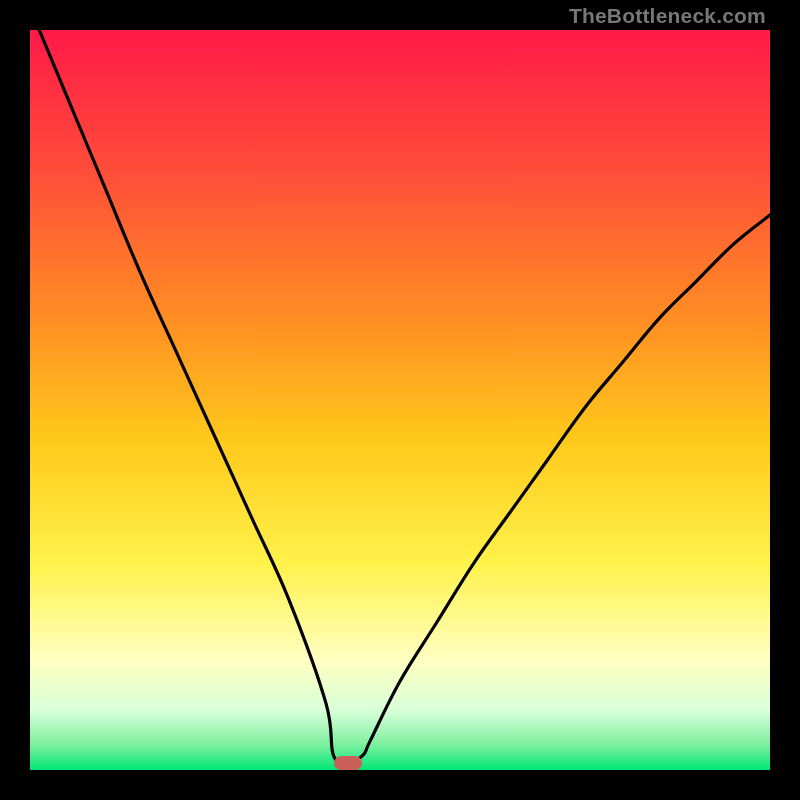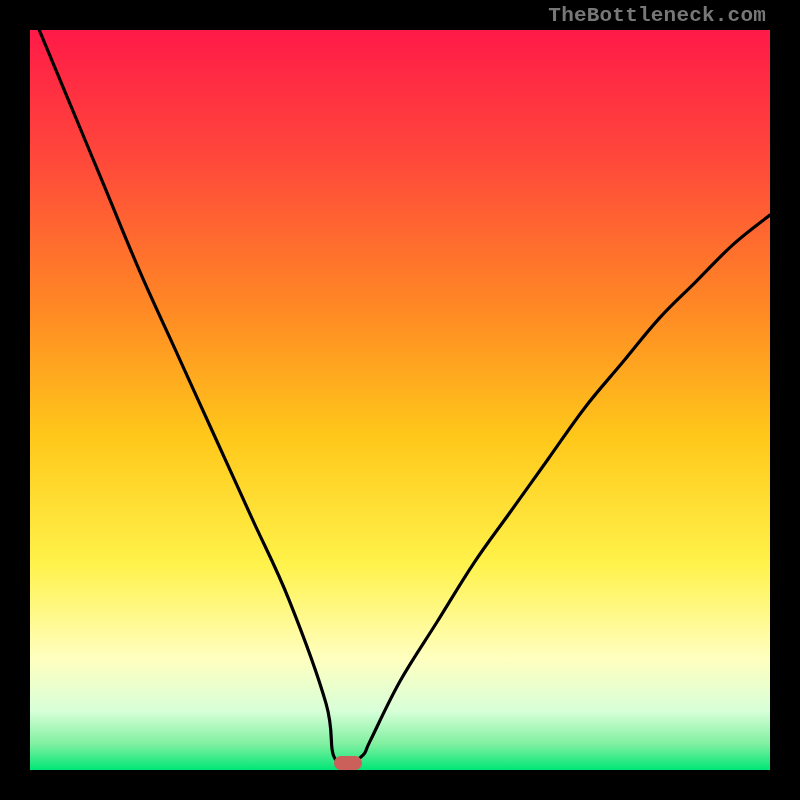--- a/index.html
+++ b/index.html
@@ -30,21 +30,20 @@
     inset: 0;
   }
   .watermark {
     position: absolute;
     top: 4px;
     right: 34px;
     color: #777;
     font-size: 21px;
     font-weight: 600;
     letter-spacing: 0.2px;
-    font-family: Liberation Mono, monospace;
   }
   .svg-layer {
     position: absolute;
     inset: 0;
   }
   .marker {
     position: absolute;
     width: 28px;
     height: 14px;
     border-radius: 8px;

